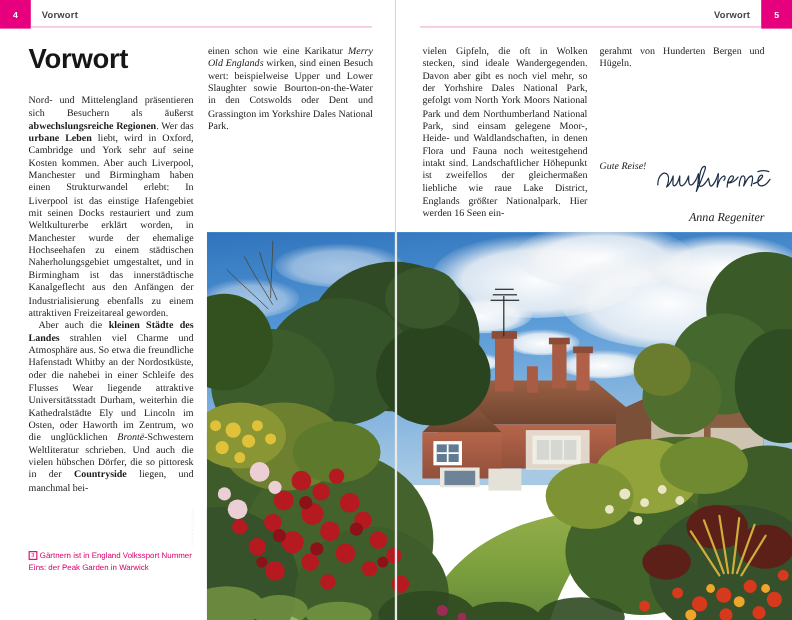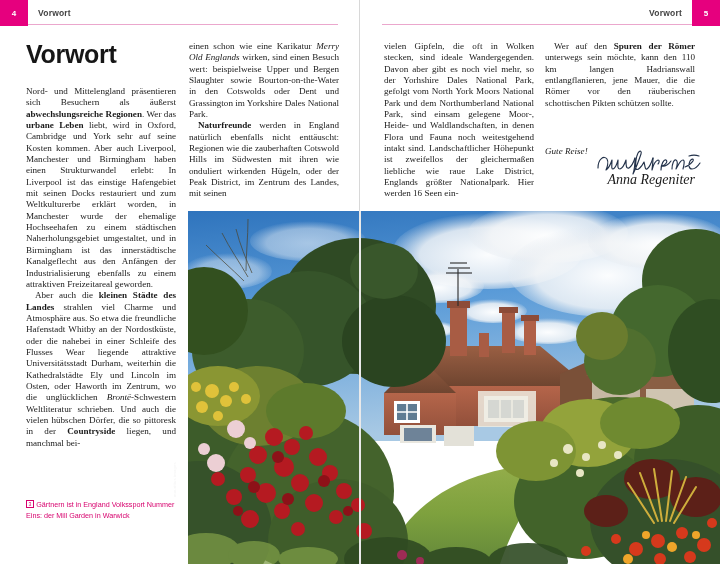--- a/index.html
+++ b/index.html
@@ -78,23 +78,23 @@
   
   .signoff {
     position: absolute; left: 545px; top: 146px;
     font-size: 9.1px; font-style: italic; color: #1a1a1a;
   }
   .sig-svg {
     position: absolute; left: 595px; top: 146px;
     width: 110px; height: 34px;
   }
   .sig-name {
-    position: absolute; left: 545px; top: 172px; width: 150px;
+    position: absolute; left: 545px; top: 192px; width: 150px;
     text-align: right;
-    font-size: 14px; font-style: italic; color: #1a1a1a;
+    font-size: 11px; font-style: italic; color: #1a1a1a;
   }
 
   
   .photo {
     position: absolute; left: 188px; top: 211px;
     width: 532px; height: 353px;
     overflow: hidden;
   }
   .photo svg { display: block; width: 532px; height: 353px; }
 
@@ -144,30 +144,29 @@
   </div>
 
   <div class="headline">Vorwort</div>
 
   <div class="col" id="col1">
     <p><span>Nord- und Mittelengland präsentieren sich Besuchern als äußerst </span><b>abwechslungsreiche Regionen</b><span>. Wer das </span><b>urbane Leben</b><span> liebt, wird in Oxford, Cambridge und York sehr auf seine Kosten kommen. Aber auch Liverpool, Manchester und Birmingham haben einen Strukturwandel erlebt: In Liverpool ist das einstige Hafengebiet mit seinen Docks restauriert und zum Weltkulturerbe erklärt worden, in Manchester wurde der ehemalige Hochseehafen zu einem städtischen Naherholungsgebiet umgestaltet, und in Birmingham ist das innerstädtische Kanalgeflecht aus den Anfängen der Industrialisierung ebenfalls zu einem attraktiven Freizeitareal geworden.</span></p>
     <p class="ind"><span>Aber auch die </span><b>kleinen Städte des Landes</b><span> strahlen viel Charme und Atmosphäre aus. So etwa die freundliche Hafenstadt Whitby an der Nordostküste, oder die nahebei in einer Schleife des Flusses Wear liegende attraktive Universitätsstadt Durham, weiterhin die Kathedralstädte Ely und Lincoln im Osten, oder Haworth im Zentrum, wo die unglücklichen </span><i>Brontë</i><span>-Schwestern Weltliteratur schrieben. Und auch die vielen hübschen Dörfer, die so pittoresk in der </span><b>Countryside</b><span> liegen, und manchmal bei-</span></p>
   </div>
 
   <div class="col" id="col2">
-    <p><span>einen schon wie eine Karikatur </span><i>Merry Old Englands</i><span> wirken, sind einen Besuch wert: beispielweise Upper und Bergen Slaughter sowie Bourton-on-the-Water in den Cotswolds oder Dent und Grassington im Yorkshire Dales National Park.</span></p>
-    <p class="ind"><b>Naturfreunde</b><span> werden in England natürlich ebenfalls nicht enttäuscht: Regionen wie die zauberhaften Cotswold Hills im Südwesten mit ihren wie onduliert wirkenden Hügeln, oder der Peak District, im Zentrum des Landes, mit seinen</span></p>
+    <p><span>einen schon wie eine Karikatur </span><i>Merry Old Englands</i><span> wirken, sind einen Besuch wert: beispielweise Upper und Lower Slaughter sowie Bourton-on-the-Water in den Cotswolds oder Dent und Grassington im Yorkshire Dales National Park.</span></p>
   </div>
 
   <div class="col" id="col3">
     <p>vielen Gipfeln, die oft in Wolken stecken, sind ideale Wandergegenden. Davon aber gibt es noch viel mehr, so der Yorhshire Dales National Park, gefolgt vom North York Moors National Park und dem Northumberland National Park, sind einsam gelegene Moor-, Heide- und Waldlandschaften, in denen Flora und Fauna noch weitestgehend intakt sind. Landschaftlicher Höhepunkt ist zweifellos der gleichermaßen liebliche wie raue Lake District, Englands größter Nationalpark. Hier werden 16 Seen ein-</p>
   </div>
 
   <div class="col" id="col4">
-    <p class="ind"><span>Wer auf den </span><b>Spuren der Römer</b><span> unterwegs sein möchte, kann den 110 km langen Hadrianswall entlangflanieren, jene Mauer, die die Römer vor den räuberischen schottischen Pikten schützen sollte.</span></p>
+    <p>gerahmt von Hunderten Bergen und Hügeln.</p>
   </div>
 
   <div class="signoff">Gute Reise!</div>
 
   <div class="sig-svg">
     <svg viewBox="0 0 110 34" xmlns="http://www.w3.org/2000/svg">
       <g fill="none" stroke="#23324a" stroke-width="1.15" stroke-linecap="round" stroke-linejoin="round">
         <path d="M3 22 C3 13, 9 9, 12 13 C14 16, 12 22, 11 24 C14 22, 16 17, 17 14 C17 19, 16 23, 18 23 C21 22, 22 17, 23 14 C23 19, 22 23, 25 23 C28 22, 30 17, 31 14 C31 19, 31 23, 34 22 C37 20, 39 15, 40 12"></path>
         <path d="M40 12 C40 19, 39 25, 38 28 C40 24, 44 14, 46 8 C47 5, 45 4, 43 7 C41 11, 40 19, 41 23 C43 25, 47 20, 49 16 C50 20, 50 24, 52 23 C55 21, 57 15, 58 12"></path>
         <path d="M58 12 C58 18, 57 22, 57 24 C58 20, 60 15, 63 14 C65 14, 64 17, 63 18"></path>
@@ -426,16 +425,16 @@
     </svg>
   </div>
 
   <div class="photo-gutter"></div>
 
   <div class="credit">mauritius images</div>
 
   <div class="gutter"></div>
 
   <div class="caption">
-    <span class="capmark">3</span><span>Gärtnern ist in England Volkssport Nummer Eins: der Mill Garden in Warwick</span>
+    <span class="capmark">3</span><span>Gärtnern ist in England Volkssport Nummer Eins: der Peak Garden in Warwick</span>
   </div>
 
 </div>
 
 </body></html>

